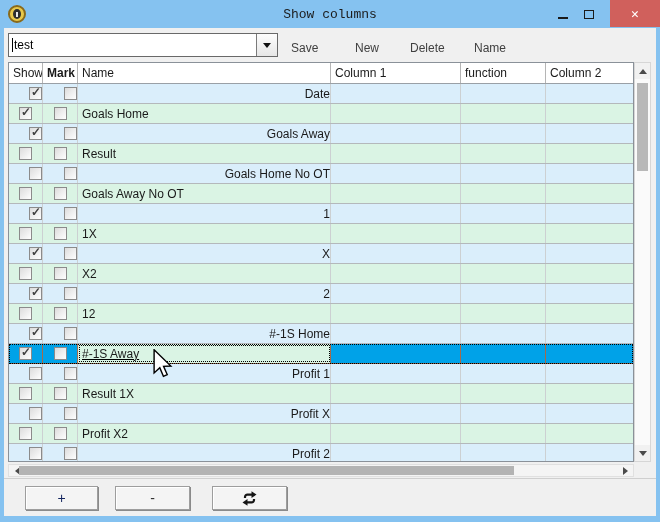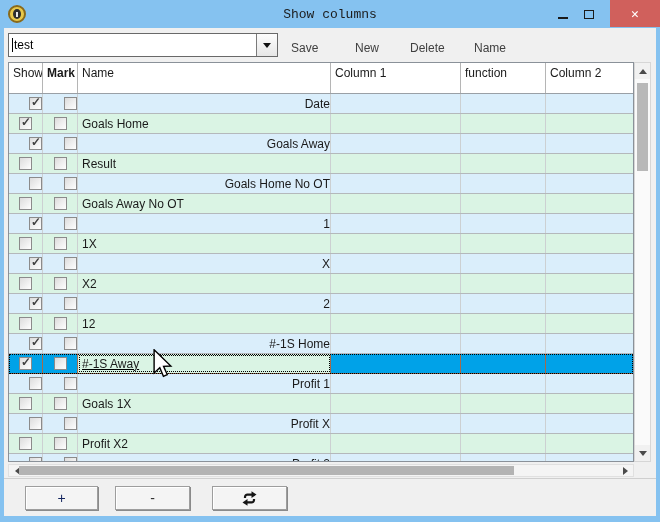--- a/index.html
+++ b/index.html
@@ -40,21 +40,21 @@
   .dd-btn { width:21px; height:22px; border-left:1px solid #7a7a7a;
     background:linear-gradient(#fdfdfd,#e6e6e6);
     display:flex; align-items:center; justify-content:center; }
   .dd-arrow { width:0; height:0; border-left:4px solid transparent;
     border-right:4px solid transparent; border-top:5px solid #111; }
   .tb-btn { position:absolute; top:13px; font-size:12px; color:#404040; cursor:default; }
   .tb-save { left:287px; } .tb-new { left:351px; } .tb-delete { left:406px; } .tb-name { left:470px; }
   
   .table { position:absolute; left:4px; top:34px; width:626px; height:400px;
     background:#fff; border:1px solid #8a9199; overflow:hidden; }
-  .thead { display:flex; height:31px; background:#fff; border-bottom:1px solid #9aa0a6; }
+  .thead { display:flex; height:21px; background:#fff; border-bottom:1px solid #9aa0a6; }
   .th { font-size:12px; color:#1a1a1a; padding:3px 0 0 4px; border-right:1px solid #b5b5b5; overflow:hidden; white-space:nowrap; }
   .tbody { height:377px; overflow:hidden; }
   .row { display:flex; height:20px; border-bottom:1px solid #b4b8bb; }
   .row.blue .cell { background:#daeefb;justify-content:flex-end; }
   .row.green .cell { background:#daf4e4; }
   .cell { border-right:1px solid #ccd0d2; display:flex; align-items:center; overflow:hidden; }
   .c-show { width:34px; justify-content:center; }
   .c-mark { width:35px; justify-content:center; }
   .c-name { width:253px; }
   .c-col1 { width:130px; } .c-func { width:85px; } .c-col2 { width:87px; border-right:none; }
@@ -373,21 +373,21 @@
   </div>
 
   <div class="row green">
     <div class="cell c-show">
               <span class="cb cb-show"></span>
             </div>
     <div class="cell c-mark">
               <span class="cb cb-mark"></span>
             </div>
     <div class="cell c-name">
-              <span class="txt">Goals 1X</span>
+              <span class="txt">Result 1X</span>
             </div>
     <div class="cell c-col1"></div>
     <div class="cell c-func"></div>
     <div class="cell c-col2"></div>
   </div>
 
   <div class="row blue">
     <div class="cell c-show">
               <span class="cb cb-show"></span>
             </div>

